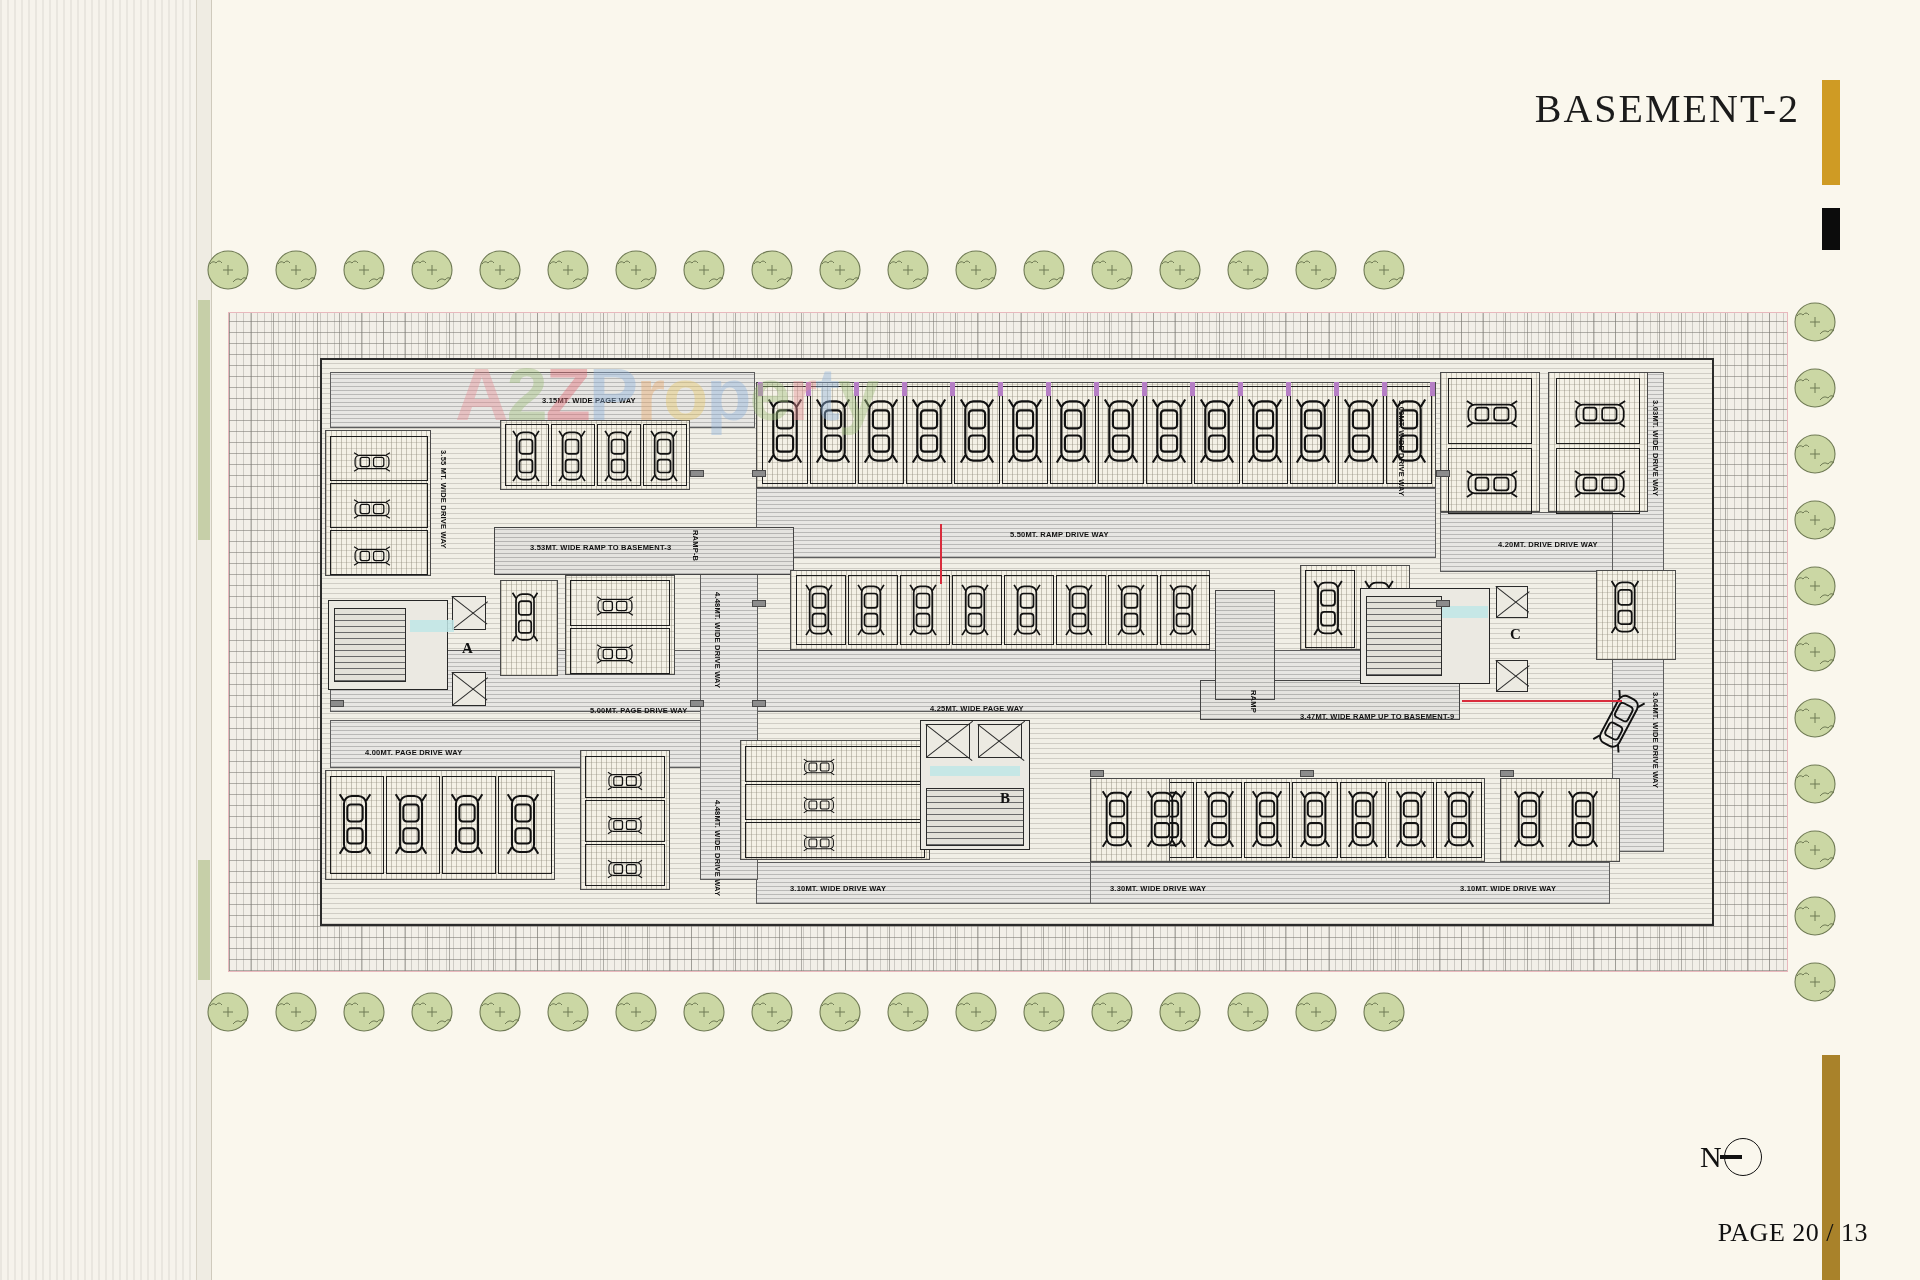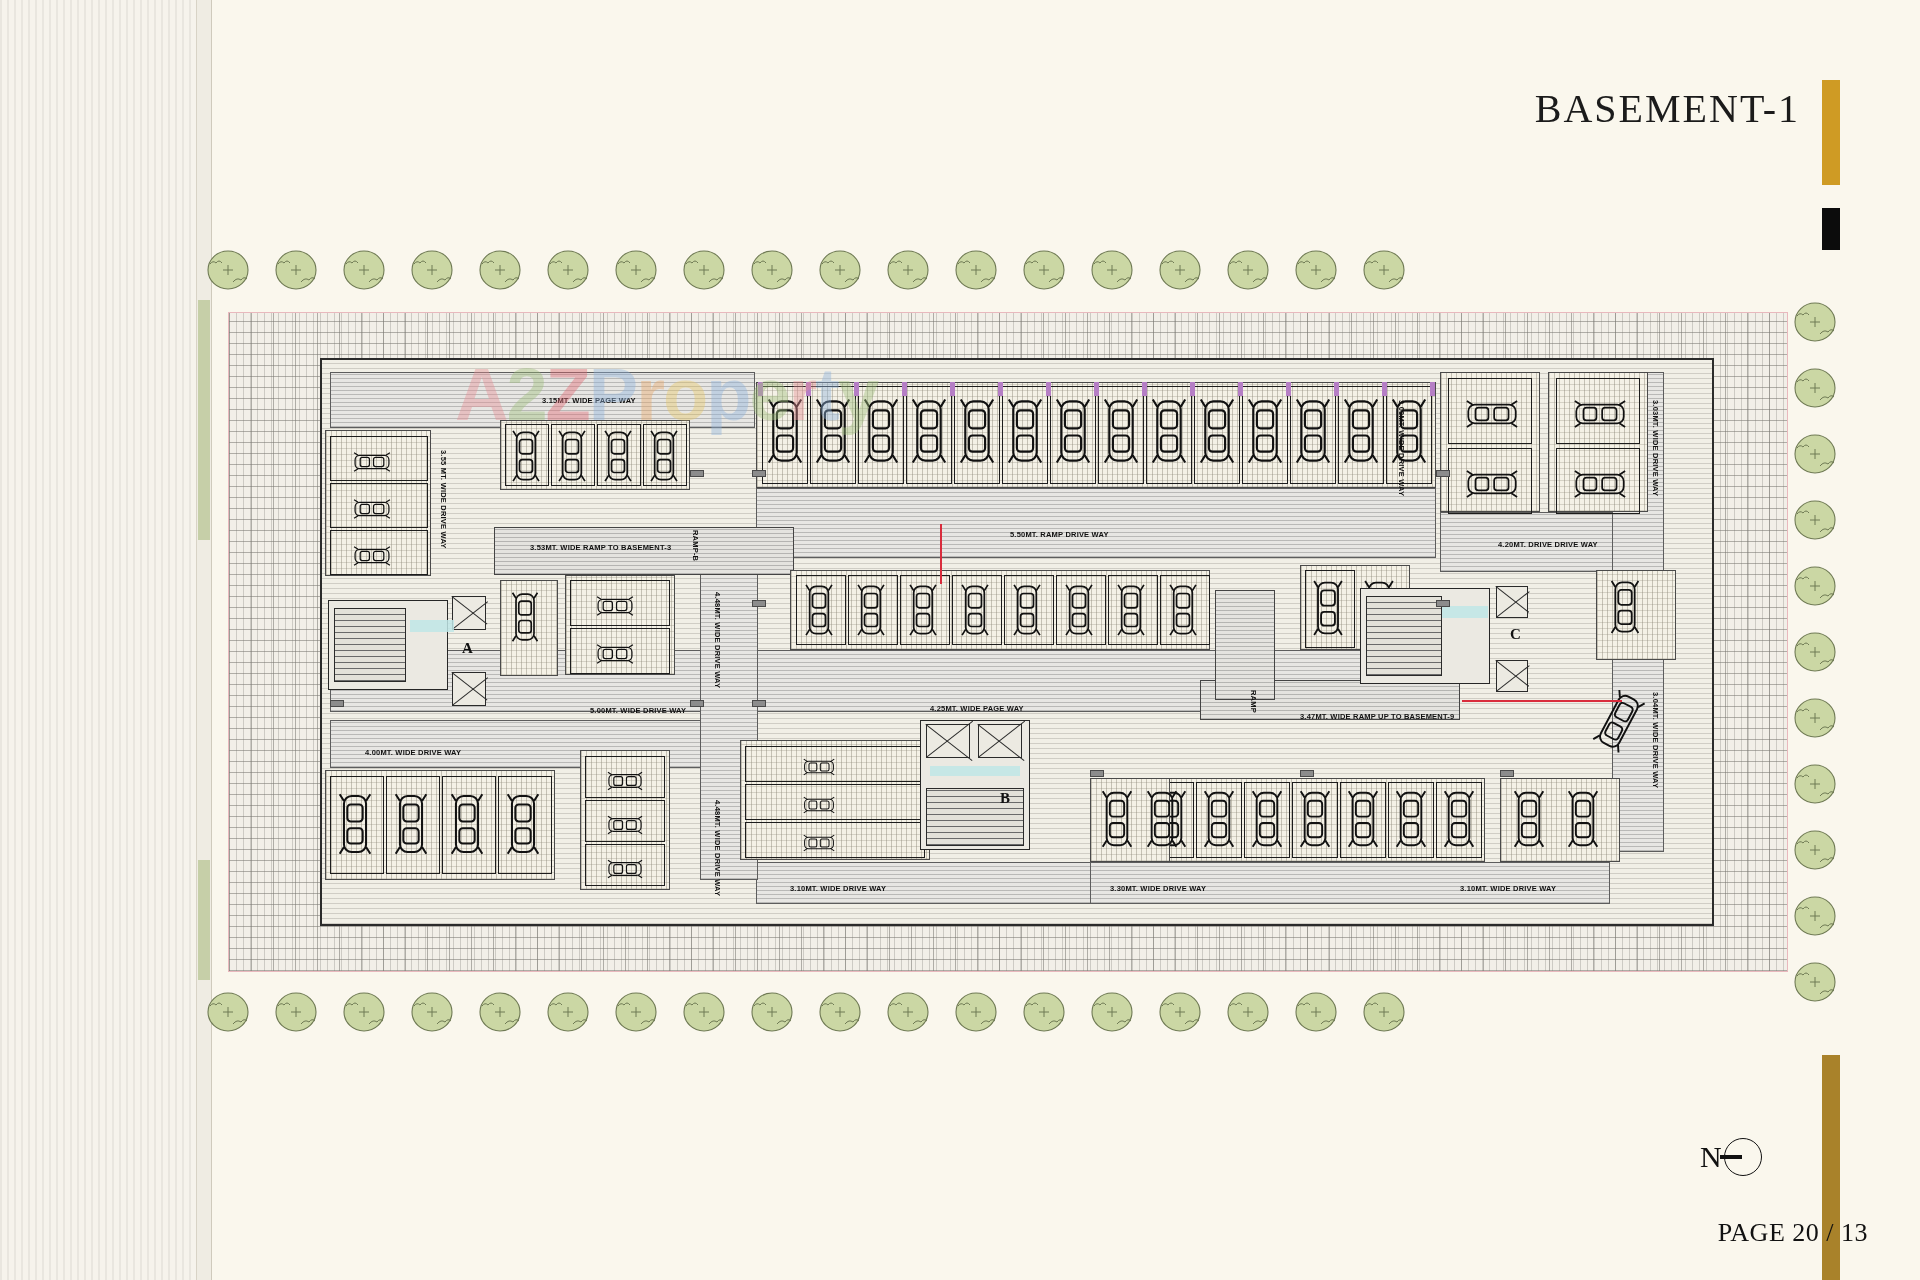--- a/index.html
+++ b/index.html
@@ -174,21 +174,21 @@
   .red-line{position:absolute;background:#d9727e;}
 </style>
 </head>
 <body>
 
 <div id="left-band"></div>
 <div id="left-band-inner"></div>
 <div id="left-green-1"></div>
 <div id="left-green-2"></div>
 
-<div id="title">BASEMENT-1</div>
+<div id="title">BASEMENT-2</div>
 <div id="gold-bar-top"></div>
 <div id="black-bar-top"></div>
 <div id="gold-bar-bottom"></div>
 
 <div id="north">
   <span class="n-letter">N</span>
   <span class="n-circle"></span>
 </div>
 <div id="page-num">PAGE 20 / 13</div>
 
@@ -1190,22 +1190,22 @@
     <div class="cyan" style="position: absolute; left: 930px; top: 766px; width: 90px; height: 10px;"></div>
     <div class="cyan" style="position: absolute; left: 1442px; top: 606px; width: 46px; height: 12px;"></div>
     <div class="red-line" style="position: absolute; left: 1462px; top: 700px; width: 160px; height: 2px; background: rgb(217, 44, 60);"></div>
     <div class="red-line" style="position: absolute; left: 940px; top: 524px; width: 2px; height: 60px; background: rgb(217, 44, 60);"></div>
     <div class="drive-label" style="left: 542px; top: 396px;">3.15MT. WIDE PAGE WAY</div>
     <div class="drive-label vert" style="left: 448px; top: 450px; transform: rotate(90deg);">3.55 MT. WIDE DRIVE WAY</div>
     <div class="drive-label" style="left: 530px; top: 543px;">3.53MT. WIDE RAMP TO BASEMENT-3</div>
     <div class="drive-label vert" style="left: 700px; top: 530px; transform: rotate(90deg);">RAMP-B</div>
     <div class="drive-label" style="left: 1010px; top: 530px;">5.50MT. RAMP DRIVE WAY</div>
     <div class="drive-label" style="left: 930px; top: 704px;">4.25MT. WIDE PAGE WAY</div>
-    <div class="drive-label" style="left: 590px; top: 706px;">5.00MT. WIDE DRIVE WAY</div>
-    <div class="drive-label" style="left: 365px; top: 748px;">4.00MT. WIDE DRIVE WAY</div>
+    <div class="drive-label" style="left: 590px; top: 706px;">5.00MT. PAGE DRIVE WAY</div>
+    <div class="drive-label" style="left: 365px; top: 748px;">4.00MT. PAGE DRIVE WAY</div>
     <div class="drive-label vert" style="left: 722px; top: 592px; transform: rotate(90deg);">4.48MT. WIDE DRIVE WAY</div>
     <div class="drive-label vert" style="left: 722px; top: 800px; transform: rotate(90deg);">4.48MT. WIDE DRIVE WAY</div>
     <div class="drive-label" style="left: 790px; top: 884px;">3.10MT. WIDE DRIVE WAY</div>
     <div class="drive-label" style="left: 1110px; top: 884px;">3.30MT. WIDE DRIVE WAY</div>
     <div class="drive-label" style="left: 1460px; top: 884px;">3.10MT. WIDE DRIVE WAY</div>
     <div class="drive-label vert" style="left: 1406px; top: 400px; transform: rotate(90deg);">3.03MT. WIDE DRIVE WAY</div>
     <div class="drive-label vert" style="left: 1660px; top: 400px; transform: rotate(90deg);">3.03MT. WIDE DRIVE WAY</div>
     <div class="drive-label vert" style="left: 1660px; top: 692px; transform: rotate(90deg);">3.04MT. WIDE DRIVE WAY</div>
     <div class="drive-label" style="left: 1498px; top: 540px;">4.20MT. DRIVE DRIVE WAY</div>
     <div class="drive-label" style="left: 1300px; top: 712px;">3.47MT. WIDE RAMP UP TO BASEMENT-9</div>

